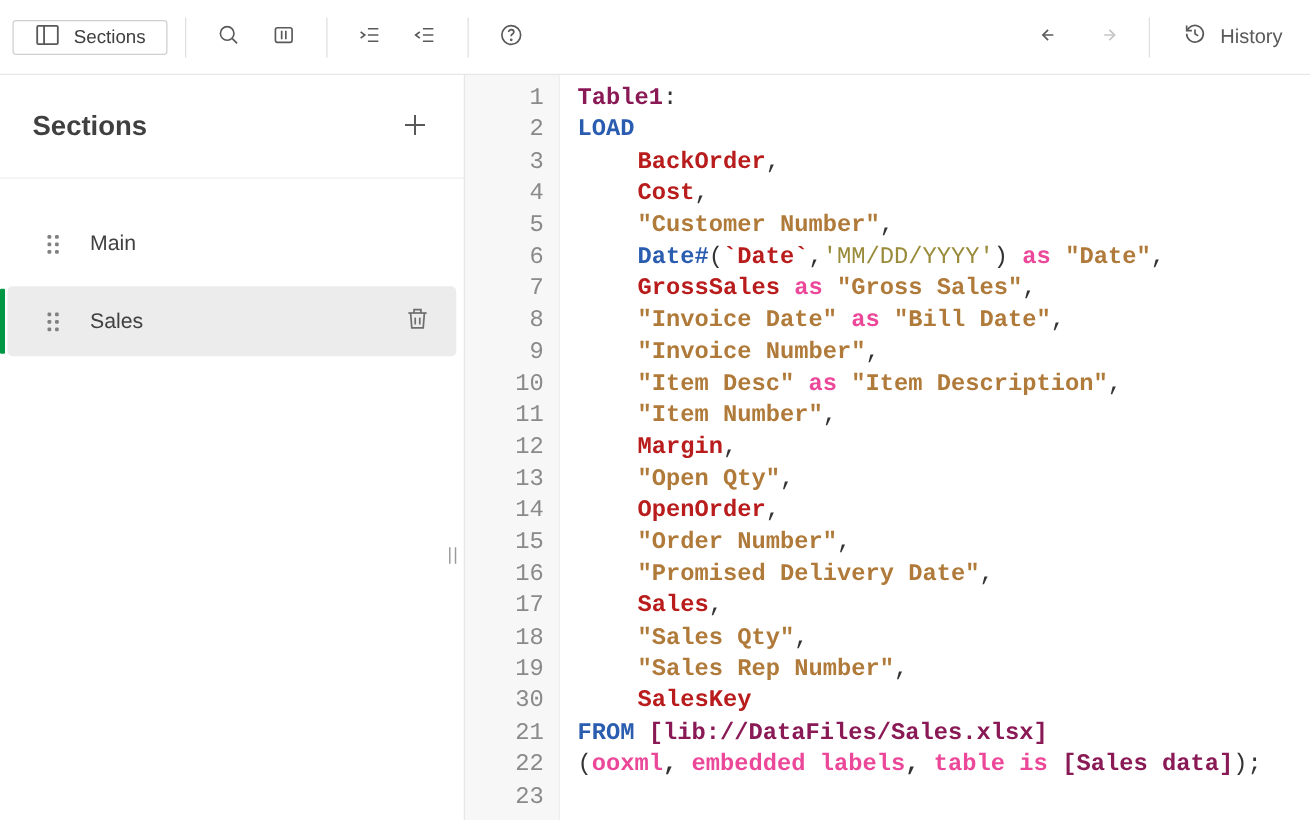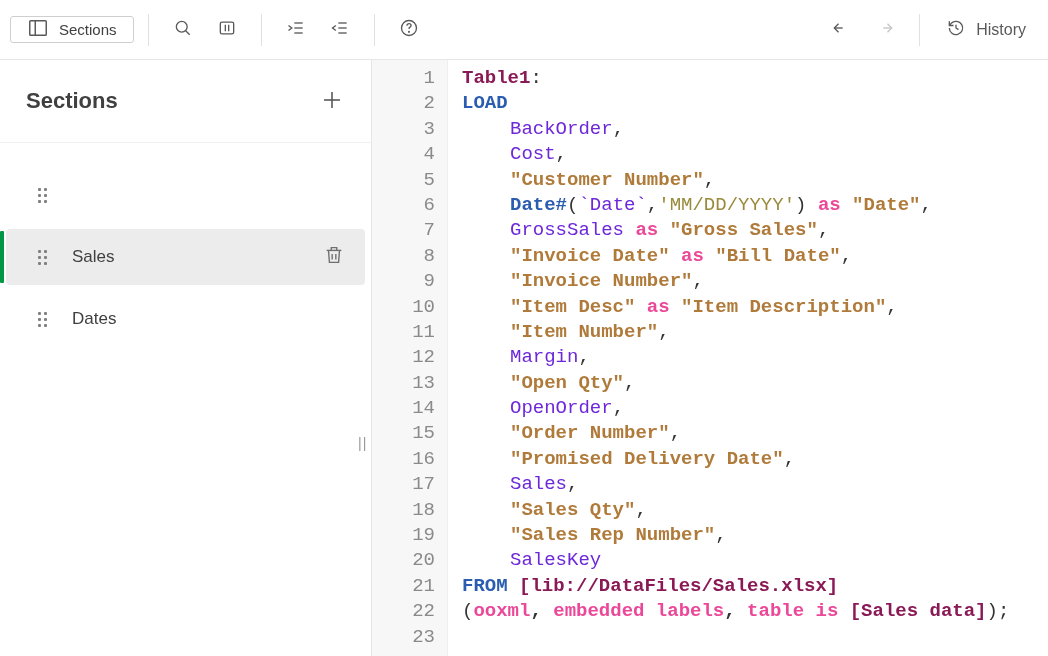--- a/index.html
+++ b/index.html
@@ -41,21 +41,21 @@
   .editor { flex:1; display:flex; font-family: "Consolas","Menlo","Courier New",monospace; font-size:19px; line-height:25.4px; }
   .gutter { width:76px; background:#f7f7f7; text-align:right; color:#8a8a8a; padding: 6px 12px 6px 0; border-right:1px solid #eee; user-select:none; }
   .gutter div { height:25.4px; }
   .code { flex:1; padding:6px 0 18px 14px; white-space:pre; color:#111; overflow:hidden; }
   .code .row { height:25.4px; }
 
   .tok-label  { color:#8a1a56; font-weight:600; }
   .tok-kw     { color:#2a5db0; font-weight:600;text-align:right; }
   .tok-kw2    { color:#ec4899; font-weight:600; }
   .tok-func   { color:#2a5db0; font-weight:600; }
-  .tok-id     { color:#6d28d9; font-weight:400;text-align:right; }
+  .tok-id     { color:#b91c1c; font-weight:700;text-align:right; }
   .tok-str    { color:#b07b3a; font-weight:600; }
   .tok-lit    { color:#9a8b3a; }
   .tok-punc   { color:#333; }
   .tok-br     { color:#8a1a56; font-weight:600; }
   .tok-plain  { color:#333; font-weight:600;}
 
   .ind1 { display:inline-block; width:48px; }
 </style>
 </head>
 <body>
@@ -158,20 +158,21 @@
             </span>
             <span>
               <i></i>
               <i></i>
             </span>
             <span>
               <i></i>
               <i></i>
             </span>
           </div>
+          <span class="lbl">Main</span>
         </div>
         <div class="sec-item active">
           <div class="grip">
             <span>
               <i></i>
               <i></i>
             </span>
             <span>
               <i></i>
               <i></i>
@@ -182,37 +183,20 @@
             </span>
           </div>
           <span class="lbl">Sales</span>
           <span class="del"><svg viewBox="0 0 24 24">
               <path d="M4 7h16"></path>
               <path d="M9 7V4h6v3"></path>
               <path d="M6 7l1 13h10l1-13"></path>
               <line x1="10" y1="11" x2="10" y2="17"></line>
               <line x1="14" y1="11" x2="14" y2="17"></line>
             </svg></span>
-        </div>
-        <div class="sec-item">
-          <div class="grip">
-            <span>
-              <i></i>
-              <i></i>
-            </span>
-            <span>
-              <i></i>
-              <i></i>
-            </span>
-            <span>
-              <i></i>
-              <i></i>
-            </span>
-          </div>
-          <span class="lbl">Dates</span>
         </div>
       </div>
   </aside>
 
   <div class="splitter">||</div>
 
   <div class="editor">
     <div class="gutter" id="gutter">
         <div>1</div>
         <div>2</div>
@@ -226,20 +210,20 @@
         <div>10</div>
         <div>11</div>
         <div>12</div>
         <div>13</div>
         <div>14</div>
         <div>15</div>
         <div>16</div>
         <div>17</div>
         <div>18</div>
         <div>19</div>
-        <div>20</div>
+        <div>30</div>
         <div>21</div>
         <div>22</div>
         <div>23</div>
       </div>
     <div class="code" id="code"><div class="row"><span class="tok-label">Table1</span><span class="tok-punc">:</span></div><div class="row"><span class="tok-kw">LOAD</span></div><div class="row"><span class="ind1"></span><span class="tok-id">BackOrder</span><span class="tok-punc">,</span></div><div class="row"><span class="ind1"></span><span class="tok-id">Cost</span><span class="tok-punc">,</span></div><div class="row"><span class="ind1"></span><span class="tok-str">"Customer Number"</span><span class="tok-punc">,</span></div><div class="row"><span class="ind1"></span><span class="tok-func">Date#</span><span class="tok-punc">(</span><span class="tok-id">`Date`</span><span class="tok-punc">,</span><span class="tok-lit">'MM/DD/YYYY'</span><span class="tok-punc">) </span><span class="tok-kw2">as</span><span class="tok-punc"> </span><span class="tok-str">"Date"</span><span class="tok-punc">,</span></div><div class="row"><span class="ind1"></span><span class="tok-id">GrossSales</span><span class="tok-punc"> </span><span class="tok-kw2">as</span><span class="tok-punc"> </span><span class="tok-str">"Gross Sales"</span><span class="tok-punc">,</span></div><div class="row"><span class="ind1"></span><span class="tok-str">"Invoice Date"</span><span class="tok-punc"> </span><span class="tok-kw2">as</span><span class="tok-punc"> </span><span class="tok-str">"Bill Date"</span><span class="tok-punc">,</span></div><div class="row"><span class="ind1"></span><span class="tok-str">"Invoice Number"</span><span class="tok-punc">,</span></div><div class="row"><span class="ind1"></span><span class="tok-str">"Item Desc"</span><span class="tok-punc"> </span><span class="tok-kw2">as</span><span class="tok-punc"> </span><span class="tok-str">"Item Description"</span><span class="tok-punc">,</span></div><div class="row"><span class="ind1"></span><span class="tok-str">"Item Number"</span><span class="tok-punc">,</span></div><div class="row"><span class="ind1"></span><span class="tok-id">Margin</span><span class="tok-punc">,</span></div><div class="row"><span class="ind1"></span><span class="tok-str">"Open Qty"</span><span class="tok-punc">,</span></div><div class="row"><span class="ind1"></span><span class="tok-id">OpenOrder</span><span class="tok-punc">,</span></div><div class="row"><span class="ind1"></span><span class="tok-str">"Order Number"</span><span class="tok-punc">,</span></div><div class="row"><span class="ind1"></span><span class="tok-str">"Promised Delivery Date"</span><span class="tok-punc">,</span></div><div class="row"><span class="ind1"></span><span class="tok-id">Sales</span><span class="tok-punc">,</span></div><div class="row"><span class="ind1"></span><span class="tok-str">"Sales Qty"</span><span class="tok-punc">,</span></div><div class="row"><span class="ind1"></span><span class="tok-str">"Sales Rep Number"</span><span class="tok-punc">,</span></div><div class="row"><span class="ind1"></span><span class="tok-id">SalesKey</span></div><div class="row"><span class="tok-kw">FROM</span><span class="tok-punc"> </span><span class="tok-br">[lib://DataFiles/Sales.xlsx]</span></div><div class="row"><span class="tok-punc">(</span><span class="tok-kw2">ooxml</span><span class="tok-plain">, </span><span class="tok-kw2">embedded labels</span><span class="tok-plain">, </span><span class="tok-kw2">table is</span><span class="tok-punc"> </span><span class="tok-br">[Sales data]</span><span class="tok-punc">);</span></div><div class="row"><span class="tok-punc"></span></div></div>
   </div>
 </div>
 
 </body></html>

